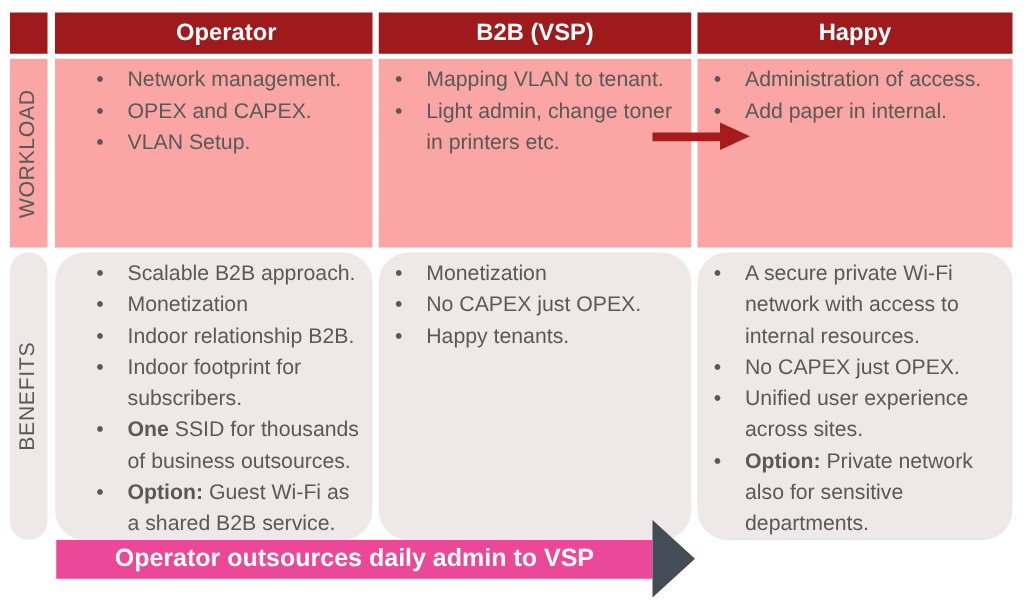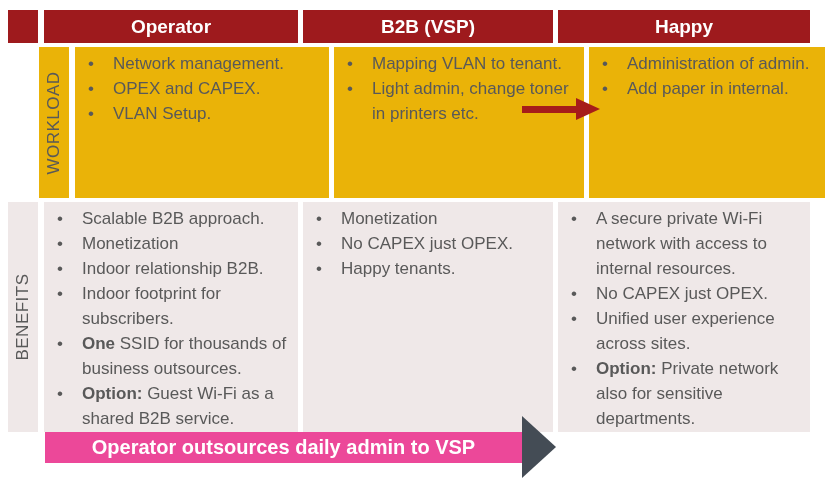--- a/index.html
+++ b/index.html
@@ -3,35 +3,35 @@
 <meta charset="utf-8">
 <style>
   html,body{margin:0;padding:0;background:#ffffff;}
   .slide{position:relative;width:825px;height:486px;background:#ffffff;overflow:hidden;
          font-family:"Liberation Sans",sans-serif;}
 
   .cell{position:absolute;box-sizing:border-box;}
 
   
   .col-label{left:8px;width:30px;}
-  .col-op{left:44px;width:254px;}
+  .col-op{left:44px;width:254px;padding-left:20px;}
   .col-b2b{left:303px;width:250px;}
   .col-ten{left:558px;width:252px;}
 
   
   .row-hdr{top:10px;height:33px;}
   .row-work{top:47px;height:151px;}
-  .row-ben{top:202px;height:230px;}
+  .row-ben{top:202px;height:230px;border-radius:24px;}
 
   
   .hdr{background:#9E1A1D;color:#ffffff;font-weight:bold;font-size:19px;
        display:flex;align-items:center;justify-content:center;}
 
   
-  .work-bg{background:#eab308;margin-left:31px;}
+  .work-bg{background:#fca5a5;}
   .ben-bg{background:#EFE8E8;}
 
   
   .rot{display:flex;align-items:center;justify-content:center;overflow:visible;}
   .rot span{transform:rotate(-90deg);white-space:nowrap;color:#595959;
             font-size:17px;letter-spacing:0.5px;}
 
   
   ul.blist{margin:0;padding:4px 10px 0 0;list-style:none;}
   ul.blist li{position:relative;padding-left:38px;color:#595959;
@@ -85,21 +85,21 @@
 
   <div class="cell row-work col-b2b work-bg">
     <ul class="blist">
       <li><b></b><span>Mapping VLAN to tenant.</span></li>
       <li><b></b><span>Light admin, change toner in printers etc.</span></li>
     </ul>
   </div>
 
   <div class="cell row-work col-ten work-bg">
     <ul class="blist">
-      <li><b></b><span>Administration of admin.</span></li>
+      <li><b></b><span>Administration of access.</span></li>
       <li><b></b><span>Add paper in internal.</span></li>
     </ul>
   </div>
 
   <div>
     <div class="red-arrow-shaft"></div>
     <div class="red-arrow-head"></div>
   </div>
 
   <div class="cell row-ben col-label ben-bg rot">

